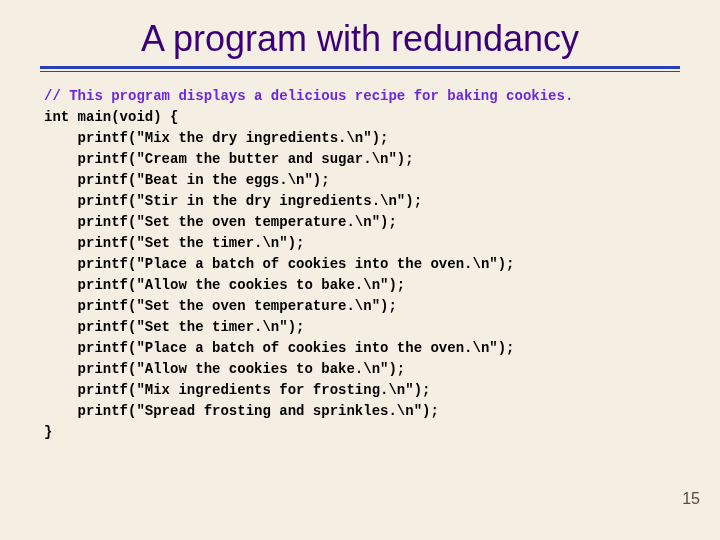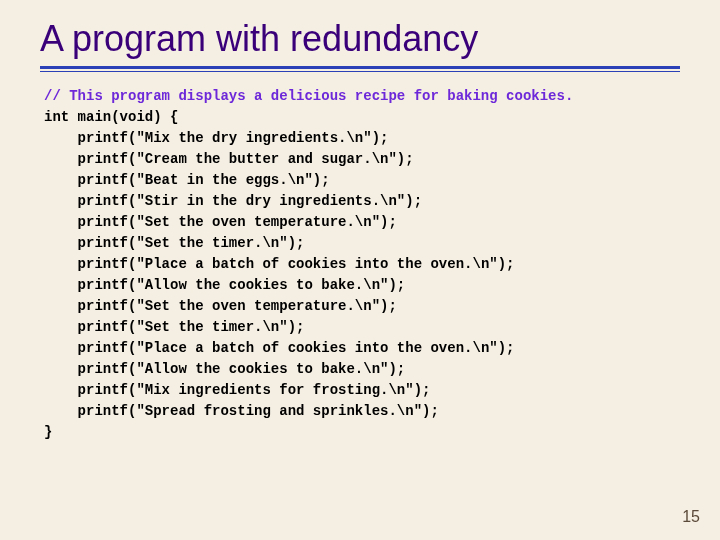--- a/index.html
+++ b/index.html
@@ -14,21 +14,21 @@
   .slide {
     position: relative;
     width: 720px;
     height: 540px;
     box-sizing: border-box;
   }
   .title {
     color: #3a007a;
     font-size: 36px;
     font-weight: 400;
-    text-align: left;
+    text-align: center;
     padding: 18px 40px 6px 40px;
     font-family: Arial, Helvetica, sans-serif;
   }
   .rule {
     margin: 0 40px;
     border-top: 3px solid #2b3fb6;
     border-bottom: 1px solid #2b3fb6;
     height: 2px;
   }
   .code {
@@ -38,21 +38,21 @@
     line-height: 1.5;
     color: #000;
     font-weight: bold;
     white-space: pre;
   }
   .comment { color: #6d28d9; }
   .bold-line { font-weight: bold; }
   .pagenum {
     position: absolute;
     right: 20px;
-    bottom: 14px;
+    bottom: 32px;
     font-size: 16px;
     color: #5b4a3a;
     font-family: Arial, Helvetica, sans-serif;
   }
 </style>
 </head>
 <body>
 
 <div class="slide">
   <div class="title">A program with redundancy</div>

